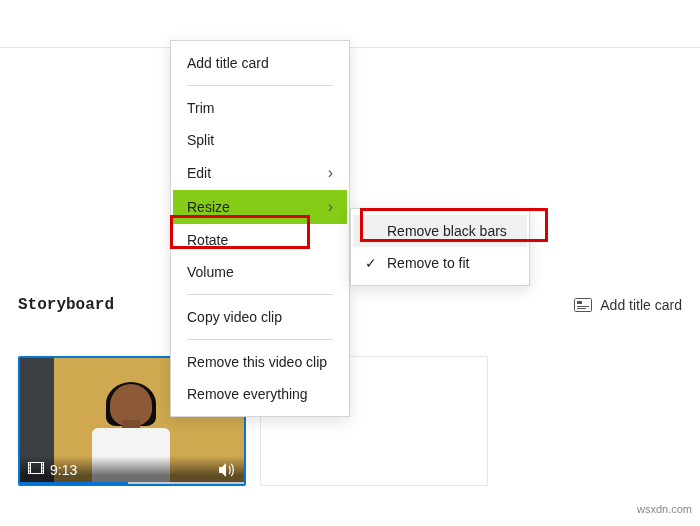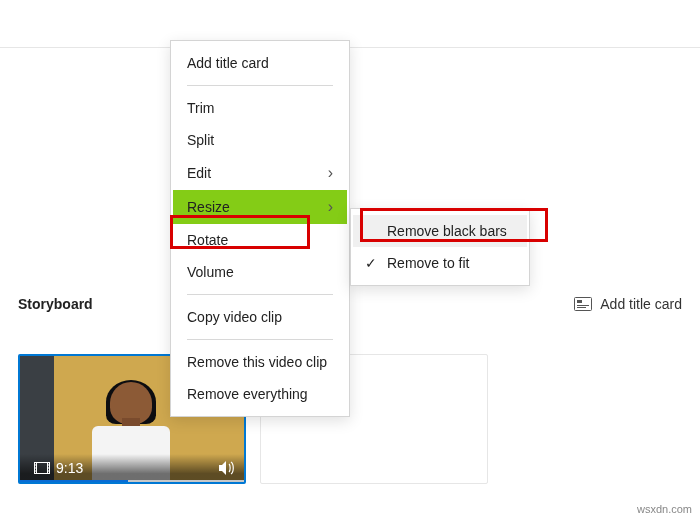--- a/index.html
+++ b/index.html
@@ -19,21 +19,22 @@
     }
     .storyboard-header {
       margin-top: 236px;
       padding: 12px 18px 8px;
       display: flex;
       justify-content: space-between;
       align-items: center;
     }
     .storyboard-header .title {
       font-weight: 600;
-      font-size: 14px;
+      font-size: 16px;
+      font-family: Liberation Mono, monospace;
     }
     .add-card {
       display: flex;
       align-items: center;
       gap: 8px;
       font-size: 14px;
       color: #333;
       cursor: pointer;
     }
     .add-card svg { display:block; }
@@ -81,21 +82,21 @@
     }
     .clip .overlay {
       position:absolute; left:0; right:0; bottom:0;
       display:flex; justify-content:space-between; align-items:center;
       padding:6px 8px;
       background: linear-gradient(180deg, rgba(0,0,0,0) 0%, rgba(0,0,0,0.55) 70%);
       color:#fff;
       font-size:14px;
     }
     .clip .overlay .left {
-      display:flex; align-items:center; gap:6px;margin-left:6px;
+      display:flex; gap:6px;
     }
     .clip .progress {
       position:absolute; left:0; right:0; bottom:-2px; height:4px;
       background:#c8c8c8;
     }
     .clip .progress-fill {
       height:100%; width:48%; background:#0a6cd4;
     }
     .clip-placeholder {
       width: 228px; height:130px;

